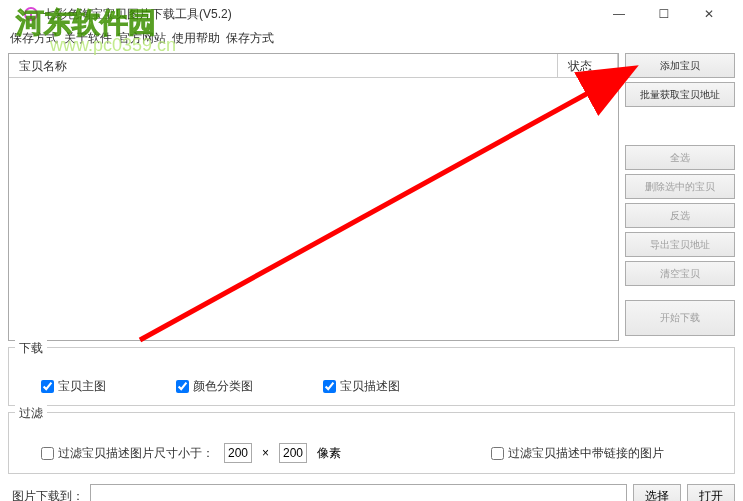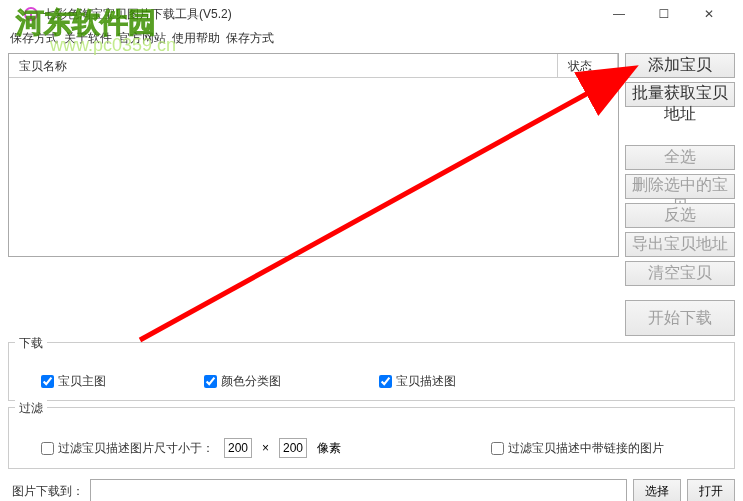--- a/index.html
+++ b/index.html
@@ -8,32 +8,32 @@
 .titlebar .app-icon { width: 14px; height: 14px; border: 2px solid #d946d6; border-radius: 50%; margin-right: 5px; position: relative; }
 .titlebar .app-icon::after { content: ''; position: absolute; width: 2px; height: 5px; background: #d946d6; top: 5px; left: 4px; }
 .titlebar .title { color: #333; font-size: 12px; flex: 1; }
 .win-controls { display: flex; gap: 25px; }
 .win-btn { width: 20px; height: 20px; display: flex; align-items: center; justify-content: center; cursor: pointer; color: #444; }
 .menubar { display: flex; padding: 2px 10px 6px; gap: 6px; font-size: 12px; color: #333; }
 .menu-item { cursor: pointer; }
 .main-area { display: flex; padding: 0 8px; gap: 6px; }
 .left-col { flex: 1; }
 .right-col { width: 110px; display: flex; flex-direction: column; gap: 4px; }
-.table-box { border: 1px solid #aaa; height: 204px; background: #fff; }
+.table-box { border: 1px solid #aaa; height: 288px; background: #fff; }
 .table-header { display: flex; background: #fff; border-bottom: 1px solid #ccc; height: 24px; }
 .th { border-right: 1px solid #ccc; padding: 4px 10px; font-size: 12px; color: #333; }
 .th1 { flex: 1; }
 .th2 { width: 60px; }
-.btn { height: 25px; border: 1px solid #adadad; background: linear-gradient(#f5f5f5,#e8e8e8); font-size: 16px; font-family: Liberation Sans, sans-serif; color: #333; cursor: pointer; }
+.btn { height: 25px; border: 1px solid #adadad; background: linear-gradient(#f5f5f5,#e8e8e8); font-size: 10px; font-family: Liberation Sans, sans-serif; color: #333; cursor: pointer; }
 .btn:disabled, .btn.disabled { color: #a0a0a0; cursor: default; }
 .btn.tall { height: 36px; }
 .spacer { height: 30px; }
 .group { border: 1px solid #ccc; margin: 6px 8px 0; padding: 24px 12px 10px; position: relative; }
 .group-title { position: absolute; top: -8px; left: 6px; background: #fff; padding: 0 4px; font-size: 12px; color: #333; }
-.group-row { display: flex; align-items: center; gap: 98px; padding: 6px 20px 0; }
+.group-row { display: flex; align-items: center; gap: 70px; padding: 6px 20px 0; }
 .chk { display: flex; align-items: center; gap: 4px; font-size: 12px; color: #333; }
 .chk input { width: 13px; height: 13px; }
 .filter-row { display: flex; align-items: center; gap: 10px; padding: 6px 20px 0; }
 .small-input { width: 28px; height: 20px; border: 1px solid #aaa; text-align: center; font-size: 12px; font-family: inherit; }
 .filter-gap { width: 130px; }
 .bottom-row { display: flex; align-items: center; padding: 10px 8px; gap: 6px; }
 .path-label { font-size: 12px; color: #333; padding-left: 4px; }
 .path-input { flex: 1; height: 24px; border: 1px solid #aaa; padding: 0 4px; font-size: 12px; font-family: inherit; }
 .path-btn { width: 48px; height: 24px; border: 1px solid #adadad; background: linear-gradient(#f5f5f5,#e8e8e8); font-size: 12px; font-family: inherit; cursor: pointer; }
 .watermark { position: absolute; top: 0; left: 0; right: 0; pointer-events: none; z-index: 1; opacity: 0.85; }

